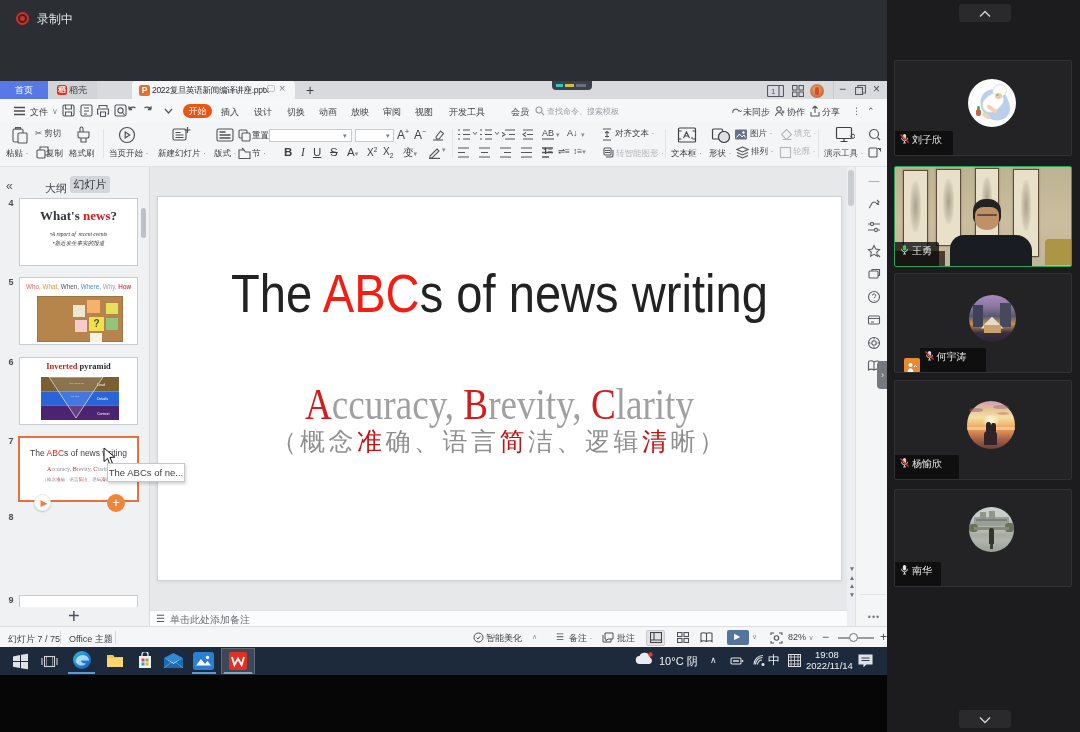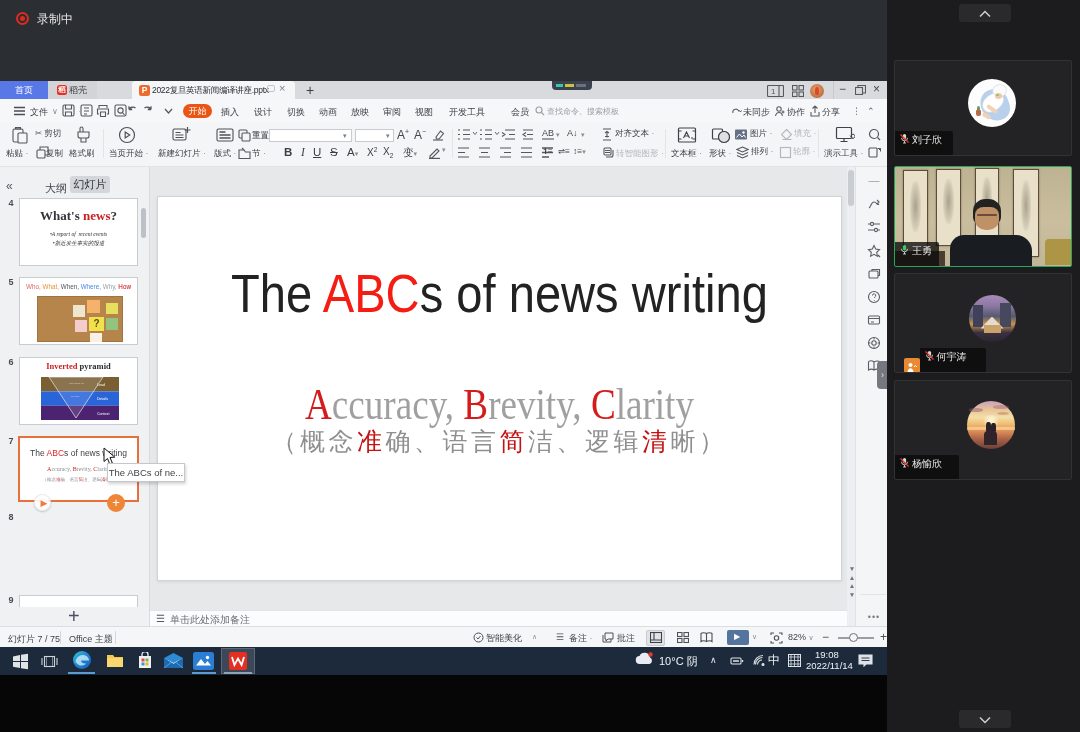--- a/index.html
+++ b/index.html
@@ -617,20 +617,37 @@
         <i class="abs" style="left:19px;top:21px;width:5px;height:10px;background:#2a2026;border-radius:40% 40% 20% 20%;"></i>
         <i class="abs" style="left:24px;top:22px;width:4.5px;height:9px;background:#2a2026;border-radius:40% 40% 20% 20%;"></i>
         <i class="abs" style="left:17px;top:30px;width:13px;height:14px;background:#30242a;border-radius:30% 30% 0 0;"></i>
       </div>
       <div class="nlabel" style="width:64px;"><svg width="11" height="11" viewBox="0 0 11 11" style="margin:2px 2px 0 4px;vertical-align:-1px;">
             <path d="M5.5 1a1.6 1.6 0 011.6 1.6v2.2a1.6 1.6 0 01-3.2 0V2.6A1.6 1.6 0 015.5 1z" fill="#d8d8d8"></path>
             <path d="M2.5 4.8a3 3 0 006 0M5.5 8v2M4 10h3" stroke="#d8d8d8" stroke-width=".9" fill="none"></path>
             <path d="M1.5 1.5l8 8" stroke="#e23b2e" stroke-width="1.3"></path>
           </svg>杨愉欣</div>
     </div>
+    <div class="tile" style="top:488.5px;height:98px;">
+      <div class="avcirc" style="left:74px;top:17px;width:45px;height:45px;background:linear-gradient(180deg,#cdd2cd 0%,#c5cbc6 26%,#aab2a8 38%,#b8bdb4 52%,#a8aba2 62%,#b2b5ae 74%,#9a9e97 100%);">
+        <i class="abs" style="left:5px;top:10px;width:35px;height:9px;background:#99a098;"></i>
+        <i class="abs" style="left:11px;top:5px;width:6px;height:7px;background:#8f968e;"></i>
+        <i class="abs" style="left:20px;top:4px;width:6px;height:8px;background:#8f968e;"></i>
+        <i class="abs" style="left:7px;top:12px;width:31px;height:2px;background:rgba(70,70,60,.35);"></i>
+        <i class="abs" style="left:0px;top:17px;width:9px;height:8px;background:#6b7258;border-radius:40%;"></i>
+        <i class="abs" style="left:36px;top:16px;width:9px;height:9px;background:#6b7258;border-radius:40%;"></i>
+        <i class="abs" style="left:5px;top:20px;width:35px;height:3px;background:#858a7e;"></i>
+        <i class="abs" style="left:20px;top:21px;width:5px;height:16px;background:#33362f;border-radius:2px 2px 0 0;"></i>
+        <i class="abs" style="left:21px;top:36px;width:3px;height:6px;background:#3a3d36;"></i>
+      </div>
+      <div class="nlabel" style="width:46px;"><svg width="11" height="11" viewBox="0 0 11 11" style="margin:2px 2px 0 4px;vertical-align:-1px;">
+            <path d="M5.5 1a1.6 1.6 0 011.6 1.6v2.2a1.6 1.6 0 01-3.2 0V2.6A1.6 1.6 0 015.5 1z" fill="#e8e8e8"></path>
+            <path d="M2.5 4.8a3 3 0 006 0M5.5 8v2M4 10h3" stroke="#e8e8e8" stroke-width=".9" fill="none"></path>
+          </svg>南华</div>
+    </div>
     <div class="chevbtn" style="top:710px;"><svg width="12" height="8" viewBox="0 0 12 8" style="margin-top:5px;">
           <path d="M1 1.5L6 6.5L11 1.5" fill="none" stroke="#cfcfcf" stroke-width="1.5"></path>
         </svg></div>
   </div>
   <svg class="abs" style="left:103px;top:447px;" width="13" height="19" viewBox="0 0 13 19">
       <path d="M1 1l0 13.5L4.5 11.5l2.2 5.5 2.6-1.1-2.3-5.4 4.8-.4z" fill="#fff" stroke="#111" stroke-width="1"></path>
     </svg>
   <div class="abs" id="tooltip">The ABCs of ne...</div>
 </div>
 

